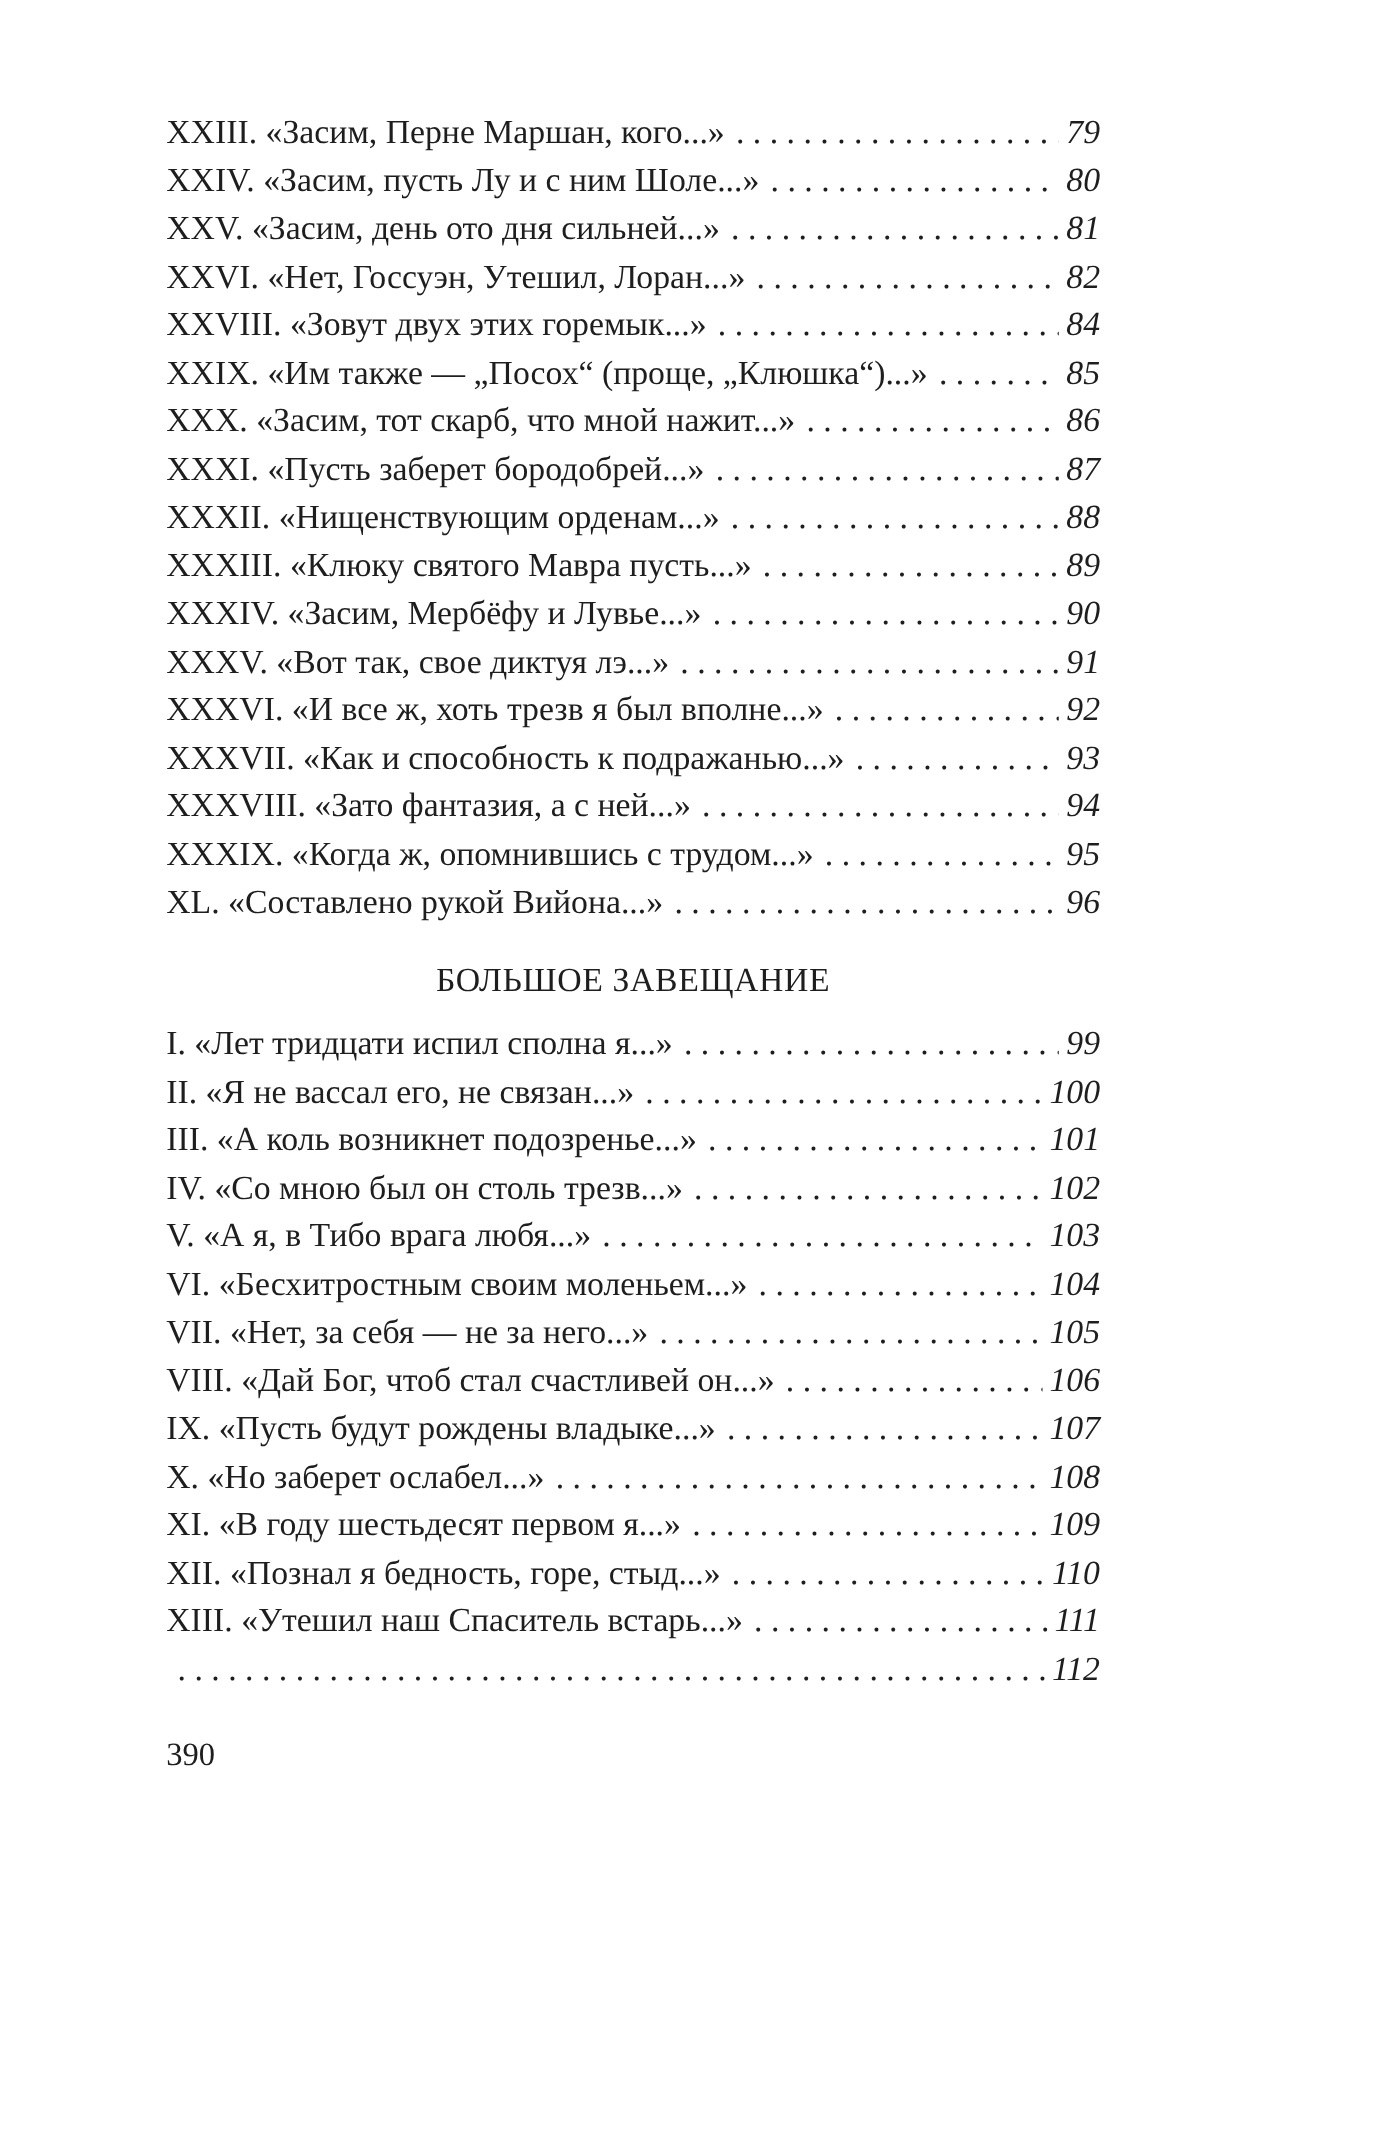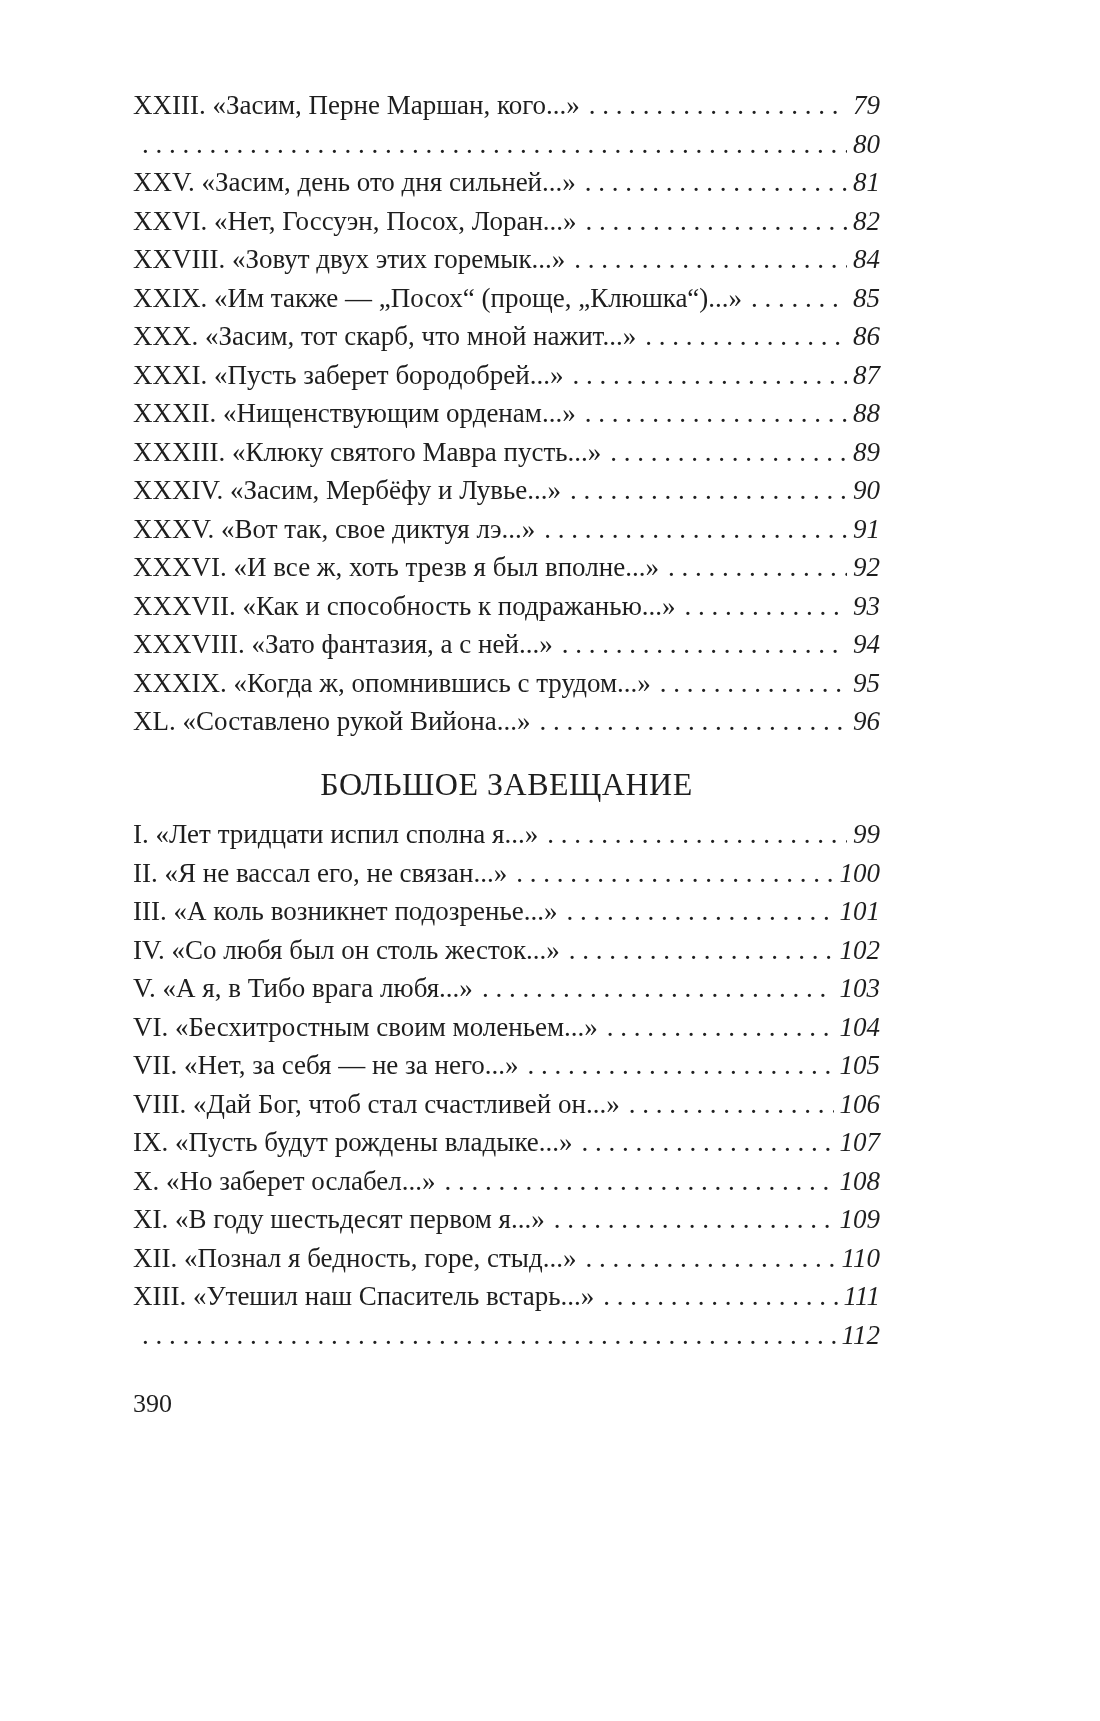--- a/index.html
+++ b/index.html
@@ -39,21 +39,21 @@
   }
   .leader::after {
     content: ". . . . . . . . . . . . . . . . . . . . . . . . . . . . . . . . . . . . . . . . . . . . . . . . . . . . . . . . . . . . . . . . . . . . . .";
   }
   .pg {
     flex: 0 0 auto;
     text-align: right;
     font-style: italic;
   }
   .heading {
-    font-size: 32px;
+    font-size: 27px;
     line-height: 38.5px;
     text-align: center;
     margin: 24px 0 12px 0;
     letter-spacing: 0.5px;
   }
   .folio {
     font-size: 26px;
     line-height: 32px;
     margin-top: 34px;
   }
@@ -63,32 +63,33 @@
 
 <div class="page">
   <div class="toc" id="toc">
   <div class="toc-row">
     <span class="label">XXIII. «Засим, Перне Маршан, кого...»</span>
     <span class="leader"></span>
     <span class="pg">79</span>
   </div>
 
   <div class="toc-row">
+    <span class="label">XXIV. «Засим, пусть Лу и с ним Шоле...»</span>
     <span class="leader"></span>
     <span class="pg">80</span>
   </div>
 
   <div class="toc-row">
     <span class="label">XXV. «Засим, день ото дня сильней...»</span>
     <span class="leader"></span>
     <span class="pg">81</span>
   </div>
 
   <div class="toc-row">
-    <span class="label">XXVI. «Нет, Госсуэн, Посох, Лоран...»</span>
+    <span class="label">XXVI. «Нет, Госсуэн, Утешил, Лоран...»</span>
     <span class="leader"></span>
     <span class="pg">82</span>
   </div>
 
 
   <div class="toc-row">
     <span class="label">XXVIII. «Зовут двух этих горемык...»</span>
     <span class="leader"></span>
     <span class="pg">84</span>
   </div>
@@ -179,21 +180,21 @@
     <span class="pg">100</span>
   </div>
 
   <div class="toc-row">
     <span class="label">III. «А коль возникнет подозренье...»</span>
     <span class="leader"></span>
     <span class="pg">101</span>
   </div>
 
   <div class="toc-row">
-    <span class="label">IV. «Со любя был он столь жесток...»</span>
+    <span class="label">IV. «Со мною был он столь трезв...»</span>
     <span class="leader"></span>
     <span class="pg">102</span>
   </div>
 
   <div class="toc-row">
     <span class="label">V. «А я, в Тибо врага любя...»</span>
     <span class="leader"></span>
     <span class="pg">103</span>
   </div>
 

